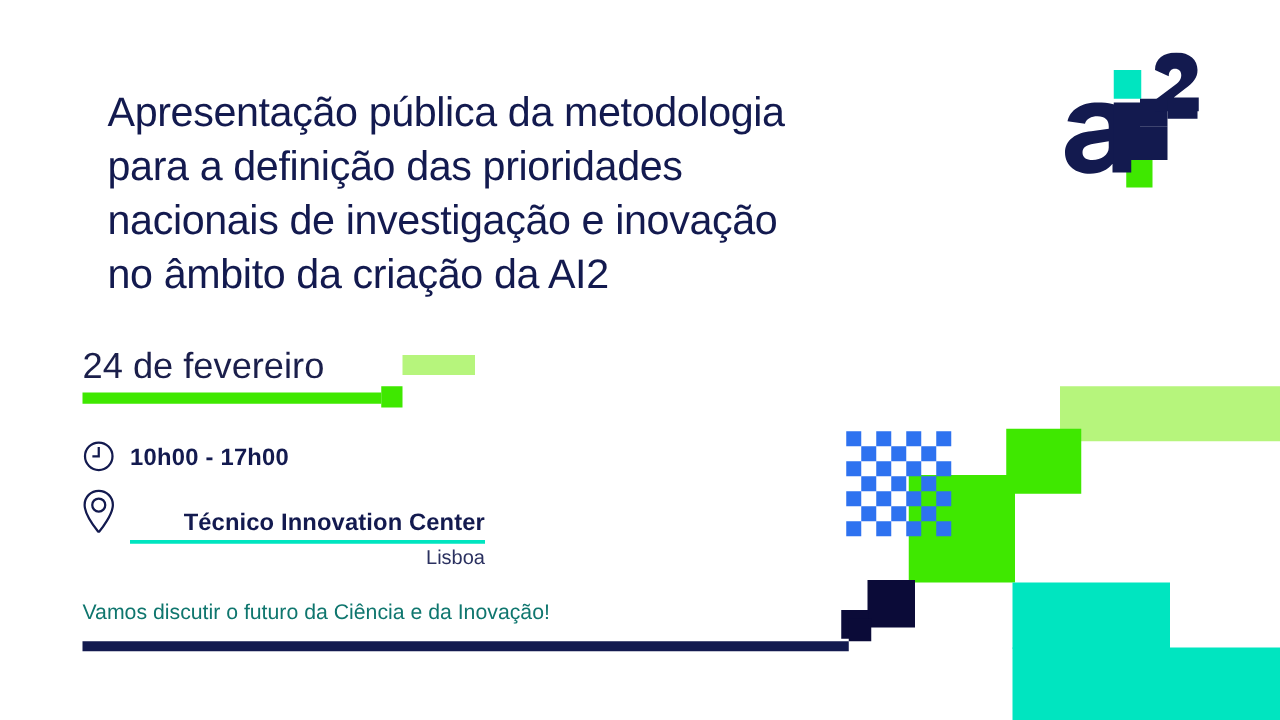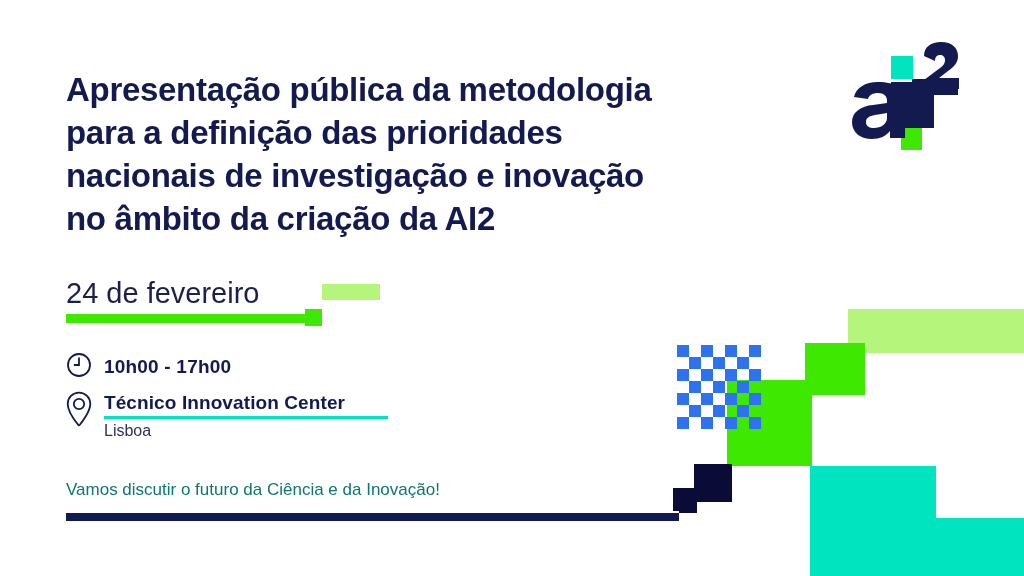--- a/index.html
+++ b/index.html
@@ -49,25 +49,26 @@
   #logo svg { display:block; width:128px; height:118px; }
 
   
   #content {
     position:absolute; left:66px; top:68px;
     width:700px;
   }
 
   #title {
     color:#131A4F;
-    font-weight:bold;
+    font-weight:normal;
     font-size:33px;
     line-height:43px;
     letter-spacing:-0.3px;
     white-space:pre-line;
+    margin-left:20px;
   }
 
   
   #date-block { position:absolute; left:66px; top:276px; width:340px; }
   #date-text {
     color:#1B1F4B;
     font-size:29px;
     line-height:34px;
     font-weight:400;
   }
@@ -80,32 +81,32 @@
     width:17px; height:17px; background:#3FE800;
   }
   #date-lightbar {
     position:absolute; left:256px; top:8px;
     width:58px; height:16px; background:#B6F57C;
   }
 
   
   #info { position:absolute; left:66px; top:352px; width:420px; }
 
-  .row { position:relative; display:flex; align-items:flex-start; }
+  .row { position:relative; display:flex; align-items:flex-start;text-align:right; }
   .row .ico { width:38px; flex:0 0 38px; display:flex; justify-content:flex-start; }
   .row .ico svg { display:block; }
 
   #row-time { margin-bottom:11px; }
   #time-text {
     color:#131A4F; font-weight:bold; font-size:19px;
     line-height:26px; letter-spacing:0.2px;
     padding-top:2px;
   }
 
-  #venue-wrap { padding-top:0px; }
+  #venue-wrap { padding-top:0px;margin-top:16px; }
   #venue-text {
     color:#131A4F; font-weight:bold; font-size:19px;
     line-height:24px; letter-spacing:0.1px;
     display:inline-block;
   }
   #venue-rule { width:284px; height:3px; background:#00E5C0; margin-top:1px; }
   #city-text {
     color:#2B3160; font-size:16px; line-height:22px; margin-top:1px;
   }
 

